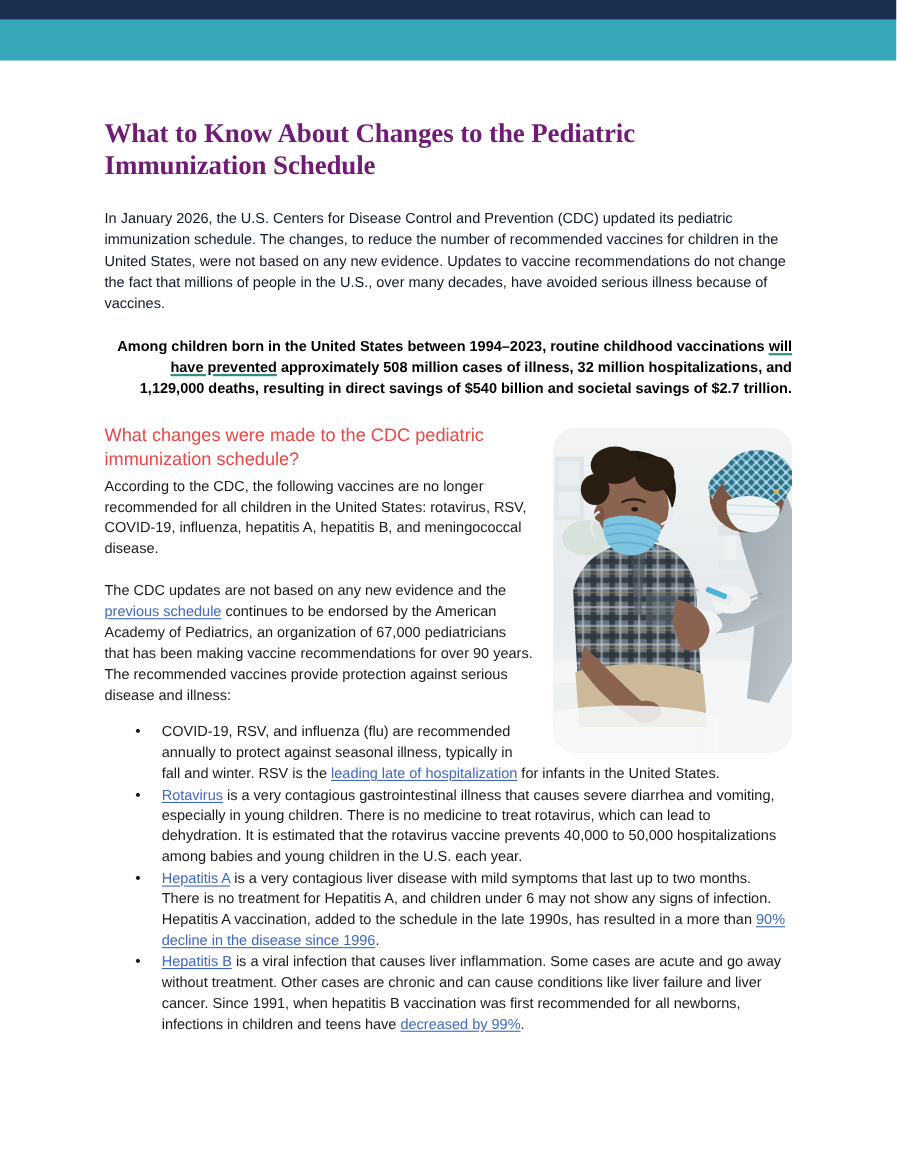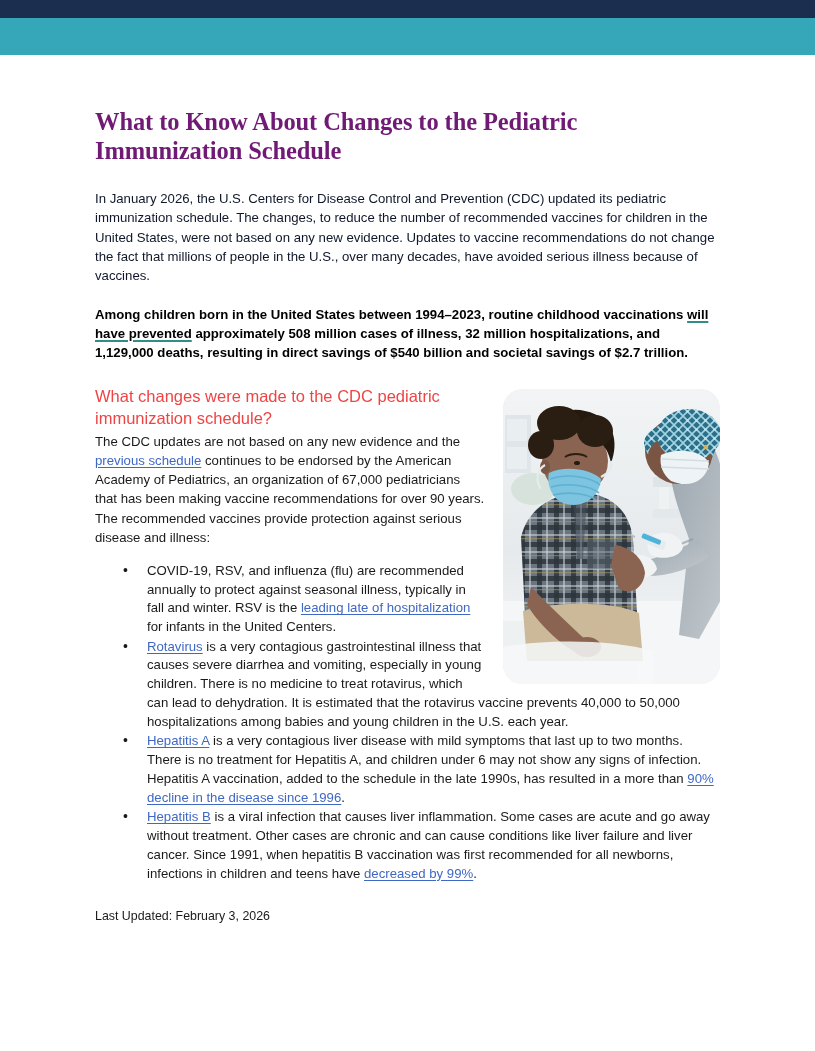--- a/index.html
+++ b/index.html
@@ -54,20 +54,21 @@
     margin: 0 0 20px 0;
     color: #0f172a;
   }
 
   p.lead-bold {
     font-size: 13.2px;
     line-height: 1.45;
     font-weight: bold;
     margin: 0 0 24px 0;
     color: #000000;
+    text-align: right;
   }
 
   h2.section-heading {
     font-size: 16.5px;
     line-height: 1.32;
     font-weight: normal;
     color: #ef4444;
     margin: 0 0 2px 0;
     max-width: 400px;
   }
@@ -254,31 +255,31 @@
           <path d="M50 106 C66 102 86 105 93 111" stroke="#5fb0d2" stroke-width="1.6" fill="none"></path>
           <path d="M98 88 C106 84 110 78 108 72" stroke="#e4eaee" stroke-width="2.2" fill="none"></path>
 
           <path d="M0 258 C40 250 110 250 150 262 L150 295 L0 295 Z" fill="#f6f8f9" opacity="0.85"></path>
         </g>
       </svg>
     </div>
 
     <h2 class="section-heading">What changes were made to the CDC pediatric immunization schedule?</h2>
 
+    <p class="narrow">According to the CDC, the following vaccines are no longer recommended for all children in the United States: rotavirus, RSV, COVID-19, influenza, hepatitis A, hepatitis B, and meningococcal disease.</p>
 
     <p class="narrow tight"><span>The CDC updates are not based on any new evidence and the </span><a class="link-blue" href="#">previous schedule</a><span> continues to be endorsed by the American Academy of Pediatrics, an organization of 67,000 pediatricians that has been making vaccine recommendations for over 90 years. The recommended vaccines provide protection against serious disease and illness:</span></p>
 
     <ul class="vaccine-list">
 
-      <li><span>COVID-19, RSV, and influenza (flu) are recommended annually to protect against seasonal illness, typically in fall and winter. RSV is the </span><a class="link-blue" href="#">leading late of hospitalization</a><span> for infants in the United Centers.</span></li>
+      <li><span>COVID-19, RSV, and influenza (flu) are recommended annually to protect against seasonal illness, typically in fall and winter. RSV is the </span><a class="link-blue" href="#">leading late of hospitalization</a><span> for infants in the United States.</span></li>
 
       <li><a class="link-blue" href="#">Rotavirus</a><span> is a very contagious gastrointestinal illness that causes severe diarrhea and vomiting, especially in young children. There is no medicine to treat rotavirus, which can lead to dehydration. It is estimated that the rotavirus vaccine prevents 40,000 to 50,000 hospitalizations among babies and young children in the U.S. each year.</span></li>
 
       <li><a class="link-blue" href="#">Hepatitis A</a><span> is a very contagious liver disease with mild symptoms that last up to two months. There is no treatment for Hepatitis A, and children under 6 may not show any signs of infection. Hepatitis A vaccination, added to the schedule in the late 1990s, has resulted in a more than </span><a class="link-blue" href="#">90% decline in the disease since 1996</a><span>.</span></li>
 
       <li><a class="link-blue" href="#">Hepatitis B</a><span> is a viral infection that causes liver inflammation. Some cases are acute and go away without treatment. Other cases are chronic and can cause conditions like liver failure and liver cancer. Since 1991, when hepatitis B vaccination was first recommended for all newborns, infections in children and teens have </span><a class="link-blue" href="#">decreased by 99%</a><span>.</span></li>
 
     </ul>
 
-    <p class="last-updated">Last Updated: February 3, 2026</p>
 
   </div>
 </div>
 
 </body></html>

